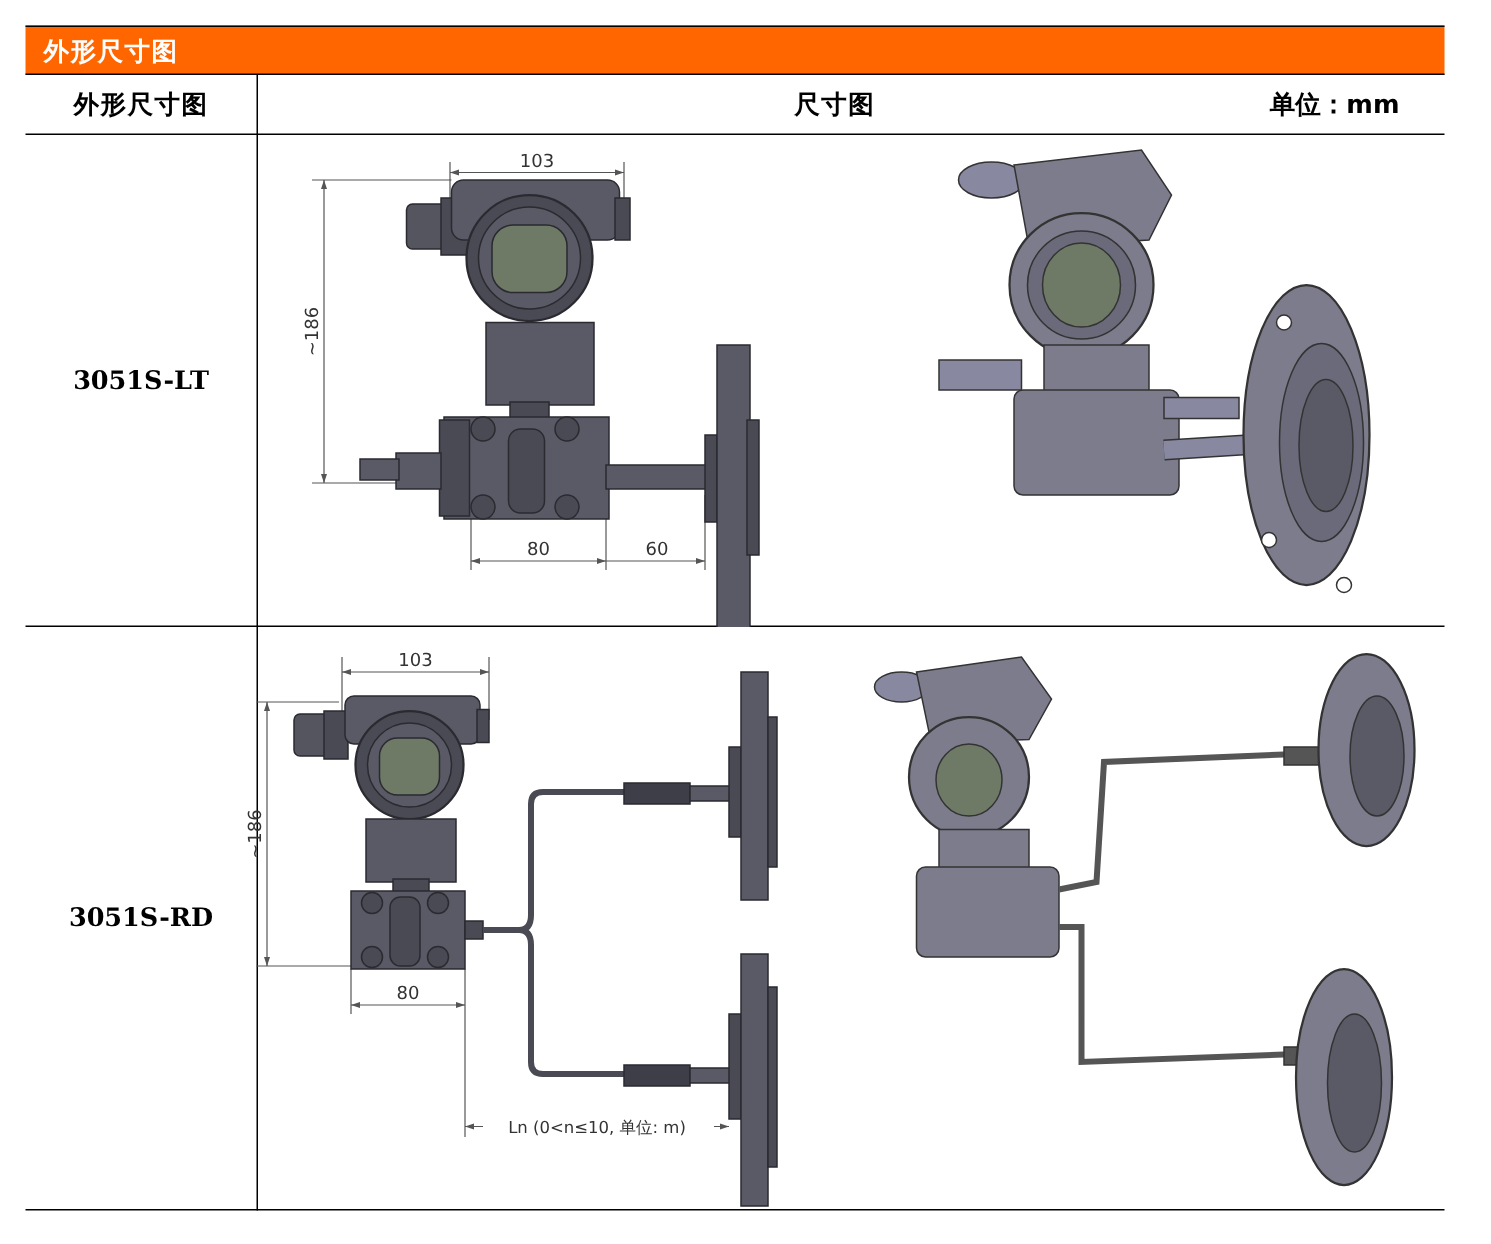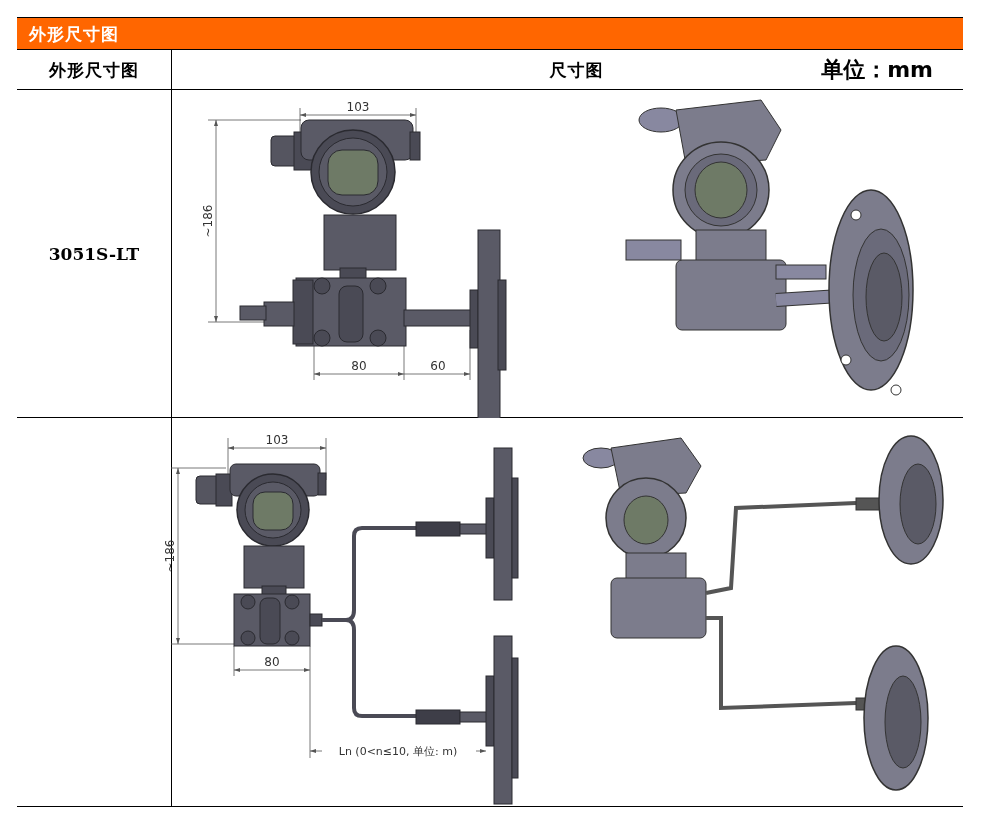--- a/index.html
+++ b/index.html
@@ -6,23 +6,23 @@
   body { width:994px; height:829px; position:relative; overflow:hidden;
          font-family:"DejaVu Serif","Liberation Serif",serif; color:#000; }
   .tbl { position:absolute; left:17px; top:17px; width:946px; }
   .title-bar { position:absolute; left:0; top:0; width:946px; height:33px;
                background:#FF6600; border-top:1px solid #000; border-bottom:1px solid #000; box-sizing:border-box; }
   .title-bar span { position:absolute; left:12px; top:5px; color:#fff; font-weight:bold;
                font-size:17px; font-family:"DejaVu Sans","Liberation Sans",sans-serif; letter-spacing:1px; }
   .hdr { position:absolute; left:0; top:33px; width:946px; height:40px; border-bottom:1.5px solid #000; box-sizing:border-box; }
   .hdr .c1 { position:absolute; left:0; top:0; width:154px; height:40px; text-align:center; line-height:40px;
              font-weight:bold; font-size:17px; font-family:"DejaVu Sans","Liberation Sans",sans-serif; letter-spacing:1px;}
-  .hdr .c2 { position:absolute; left:164px; top:0; width:791px; height:24px; text-align:center; line-height:40px;
+  .hdr .c2 { position:absolute; left:144px; top:0; width:791px; height:24px; text-align:center; line-height:40px;
              font-weight:bold; font-size:17px; font-family:"DejaVu Sans","Liberation Sans",sans-serif; letter-spacing:1px;}
-  .hdr .unit { position:absolute; right:30px; top:0; line-height:40px; font-weight:bold; font-size:22px;
+  .hdr .unit { position:absolute; right:30px; top:0; line-height:40px; font-weight:bold; font-size:17px;
              font-family:"DejaVu Sans","Liberation Sans",sans-serif; }
   .vdiv { position:absolute; left:154px; top:33px; width:1px; height:757px; background:#000; }
   .row { position:absolute; left:0; width:946px; box-sizing:border-box; border-bottom:1.5px solid #000; }
   .row .model { position:absolute; left:0; top:0; width:154px; height:100%; display:flex; align-items:center;
                 justify-content:center; font-weight:bold; font-size:17px;text-align:center; }
   .row .draw { position:absolute; left:139px; top:0; width:791px; height:100%; }
   svg text { font-family:"DejaVu Sans","Liberation Sans",sans-serif; }
 </style>
 </head>
 <body>
@@ -114,20 +114,21 @@
           <ellipse cx="728" cy="207" rx="18" ry="44" fill="#5A5A66" stroke="#333"></ellipse>
           <circle cx="700" cy="125" r="5" fill="#fff" stroke="#333"></circle>
           <circle cx="690" cy="270" r="5" fill="#fff" stroke="#333"></circle>
           <circle cx="740" cy="300" r="5" fill="#fff" stroke="#333"></circle>
         </g>
       </svg>
     </div>
   </div>
 
   <div class="row" style="top:401px;height:389px;">
+    <div class="model">3051S-RD</div>
     <div class="draw">
       <svg width="791" height="389" viewBox="0 0 791 389">
         <g stroke="#555" stroke-width="0.8" fill="none">
           <line x1="72" y1="20" x2="72" y2="62"></line>
           <line x1="170" y1="20" x2="170" y2="62"></line>
           <line x1="72" y1="30" x2="170" y2="30"></line>
           <line x1="15" y1="50" x2="70" y2="50"></line>
           <line x1="15" y1="226" x2="80" y2="226"></line>
           <line x1="22" y1="50" x2="22" y2="226"></line>
           <line x1="78" y1="228" x2="78" y2="258"></line>

